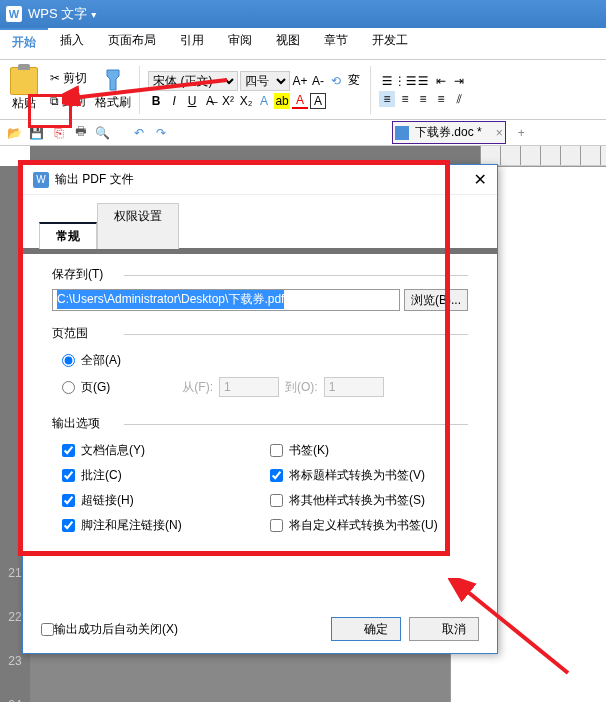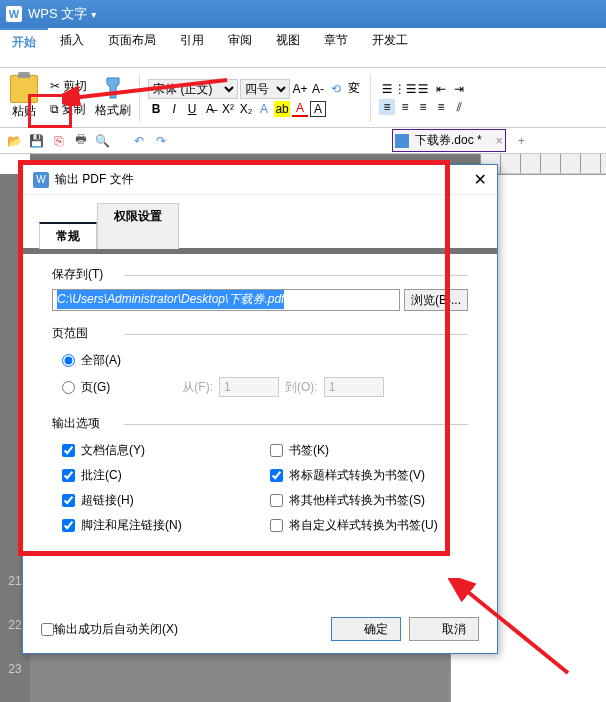--- a/index.html
+++ b/index.html
@@ -5,21 +5,21 @@
 * { margin: 0; padding: 0; box-sizing: border-box; font-family: "Microsoft YaHei", SimSun, sans-serif; font-size: 12px; }
 body { width: 606px; height: 702px; background: #fff; position: relative; overflow: hidden; }
 
 
 .titlebar { height: 28px; background: linear-gradient(#4a8fd8, #3b7fc8); display: flex; align-items: center; color: #fff; padding-left: 6px; }
 .titlebar .logo { width: 16px; height: 16px; background: #fff; color: #4a8fd8; text-align: center; line-height: 16px; font-weight: bold; margin-right: 6px; border-radius: 2px; font-size: 11px; }
 .titlebar .title { font-size: 13px; }
 .titlebar .dropdown { margin-left: 4px; font-size: 10px; }
 
 
-.menubar { height: 40px; display: flex; border-bottom: 1px solid #ccc; }
+.menubar { height: 32px; display: flex; border-bottom: 1px solid #ccc; }
 .menubar .tab { padding: 4px 12px; cursor: pointer; }
 .menubar .tab.active { background: #fff; color: #4a8fd8; font-weight: bold; border-top: 2px solid #4a8fd8; }
 
 
 .ribbon { height: 60px; display: flex; align-items: center; padding: 0 6px; gap: 4px; border-bottom: 1px solid #ccc; }
 .ribbon-group { display: flex; flex-direction: column; gap: 2px; }
 .ribbon-btn { display: flex; align-items: center; gap: 3px; padding: 2px 4px; cursor: pointer; }
 .paste-big { display: flex; flex-direction: column; align-items: center; padding: 2px 4px; }
 .paste-big .icon { width: 28px; height: 28px; background: #f4c94a; border: 1px solid #d4a020; border-radius: 2px; position: relative; }
 .paste-big .icon::before { content: ""; position: absolute; top: -4px; left: 50%; transform: translateX(-50%); width: 12px; height: 6px; background: #999; border-radius: 2px 2px 0 0; }
@@ -57,28 +57,28 @@
 .ruler-v { width: 30px; background: #7a7a7a; color: #ccc; font-size: 10px; display: flex; flex-direction: column; align-items: center; padding-top: 400px; gap: 30px; }
 .doc-area { flex: 1; background: #888; position: relative; }
 .page { position: absolute; top: 0; left: 420px; width: 160px; height: 540px; background: #fff; border: 1px solid #999; }
 
 
 .dialog { position: absolute; top: 164px; left: 22px; width: 476px; height: 490px; background: #fff; border: 1px solid #3b7fc8; box-shadow: 2px 2px 8px rgba(0,0,0,.3); z-index: 10; }
 .dlg-title { height: 30px; background: #fff; display: flex; align-items: center; padding: 0 10px; border-bottom: 1px solid #eee; }
 .dlg-title .dlogo { width: 16px; height: 16px; background: #4a8fd8; color: #fff; text-align: center; line-height: 16px; font-size: 10px; margin-right: 6px; border-radius: 2px; }
 .dlg-title .close { margin-left: auto; font-size: 16px; cursor: pointer; }
 .dlg-tabs { display: flex; padding: 8px 16px 0; gap: 0; }
-.dlg-tab { padding: 4px 16px; border: 1px solid #ccc; border-bottom: none; cursor: pointer; background: #f0f0f0; font-weight: bold; }
+.dlg-tab { padding: 4px 16px; border: 1px solid #ccc; border-bottom: none; cursor: pointer; background: #f0f0f0; }
 .dlg-tab.active { background: #fff; border-top: 2px solid #0f172a; font-weight: bold; margin-top: 19px; }
 .dlg-body { padding: 12px 29px; border-top: 6px solid #737373; margin-top: -1px; }
 .fieldset { margin-bottom: 14px; }
 .fs-label { display: block; margin-bottom: 6px; position: relative; }
 .fs-label::after { content: ""; position: absolute; top: 50%; left: 72px; right: 0; border-top: 1px solid #ccc; }
 .save-row { display: flex; gap: 4px; align-items: center; }
-.save-input { flex: 1; height: 22px; border: 1px solid #999; padding: 0 4px; background: #fff; font-style: italic; }
+.save-input { flex: 1; height: 22px; border: 1px solid #999; padding: 0 4px; background: #fff; }
 .save-input .sel { background: #3390ff; color: #fff; padding: 1px 0; display: inline-block; }
 .browse-btn { height: 22px; padding: 0 6px; border: 1px solid #999; background: #f0f0f0; cursor: pointer; }
 .radio-row, .check-row { display: flex; align-items: center; gap: 6px; padding: 4px 0 4px 10px; }
 .radio-row input, .check-row input { margin: 0; }
 .radio-row.disabled { color: #aaa; }
 .page-range-row { display: flex; align-items: center; gap: 6px; padding: 4px 0 4px 10px; }
 .page-range-row .num { width: 60px; height: 20px; border: 1px solid #ccc; padding-left: 4px; background: #f5f5f5; color: #aaa; }
 .page-range-row label.dim { color: #aaa; }
 .opts-grid { display: flex; }
 .opts-col { flex: 1; }

